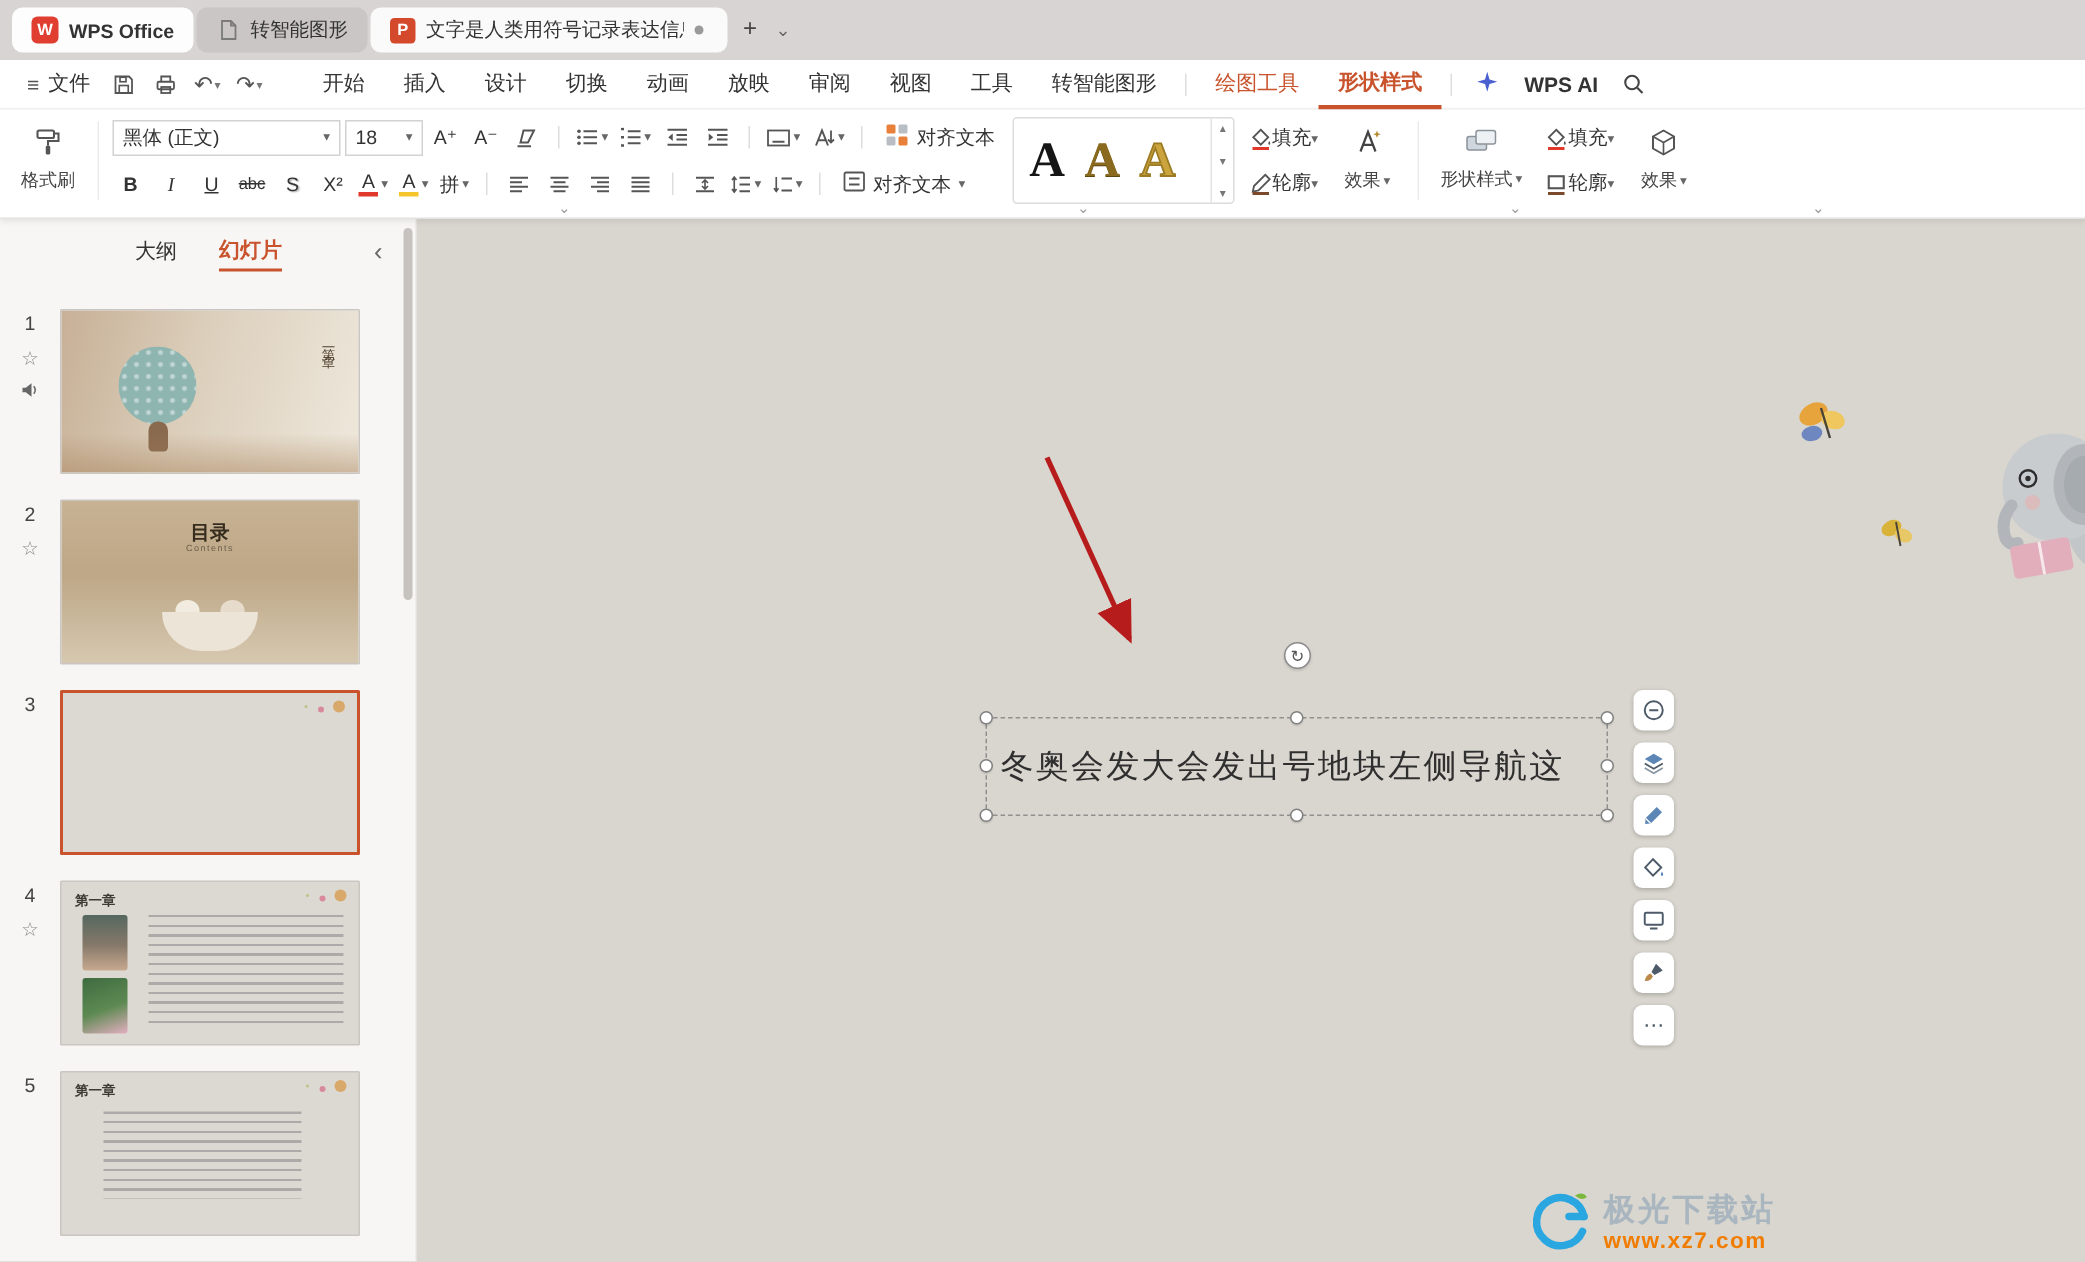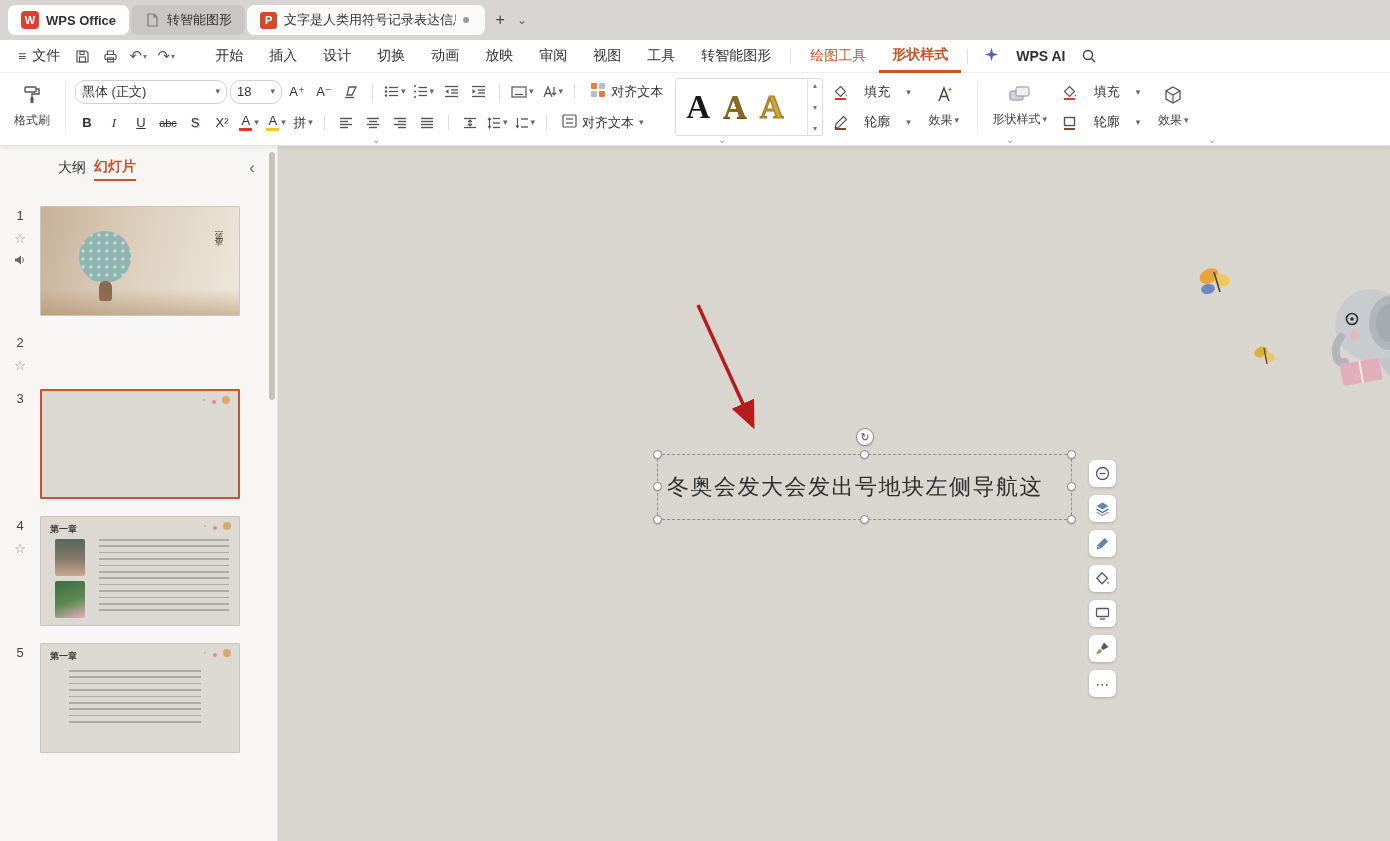--- a/index.html
+++ b/index.html
@@ -32,49 +32,49 @@
   .vsep{width:1px;height:15px;background:#ddd;margin:0 6px}
   .ai-btn{display:flex;align-items:center;gap:17px;font-size:14px;font-weight:bold;padding:0 10px}
 
   
   .ribbon{height:73px;background:#fff;display:flex;align-items:center;padding:4px 8px 8px;gap:6px;border-bottom:1px solid #e2e2e2;box-shadow:0 2px 4px rgba(0,0,0,.07);position:relative;z-index:5}
   .rib-sep{width:1px;height:52px;background:#ececec;margin:0 3px}
   .big-btn{width:48px;height:56px;display:flex;flex-direction:column;align-items:center;justify-content:center;gap:4px;font-size:12px;color:#444;border-radius:4px}
   .big-btn .bl{display:flex;align-items:center;gap:2px;white-space:nowrap}
   .rows{display:flex;flex-direction:column;gap:5px}
   .rrow{display:flex;align-items:center;gap:3px;height:26px}
-  .combo{border:1px solid #d2d2d2;border-radius:10px;height:24px;display:flex;align-items:center;padding:0 6px;gap:6px;font-size:13px;color:#333}
+  .combo{border:1px solid #d2d2d2;border-radius:0;height:24px;display:flex;align-items:center;padding:0 6px;gap:6px;font-size:13px;color:#333}
   .combo .cv{flex:1;white-space:nowrap}
   .caret{font-size:9px;color:#666;line-height:1}
   .tbtn{min-width:24px;height:24px;display:flex;align-items:center;justify-content:center;border-radius:3px;color:#333;font-size:13px;gap:2px;padding:0 2px}
   .tbtn.b{font-weight:bold}
   .tbtn.i{font-style:italic;font-family:"Liberation Serif",serif}
   .tbtn.u{text-decoration:underline}
   .tbtn.strike{text-decoration:line-through;font-size:11px}
   .tbtn.shadow{text-shadow:1px 1px 1px #aaa}
   .colorbar{display:flex;flex-direction:column;align-items:center;line-height:1}
   .colorbar .bar{width:13px;height:3px;margin-top:1px}
   .bar.red{background:#e0392b}
   .bar.yellow{background:#f5c52c}
   .smart-btn{display:flex;align-items:center;gap:5px;font-size:13px;color:#333;padding:0 6px;height:26px}
   .wordart{width:148px;height:58px;border:1px solid #dcdcdc;border-radius:3px;display:flex;align-items:center;position:relative;padding-left:10px;gap:13px}
   .wa{font-family:"Liberation Serif","DejaVu Serif",serif;font-weight:bold;font-size:33px;line-height:1}
   .wa.a1{color:#161616}
   .wa.a2{color:#8a6a1f;text-shadow:0 1px 0 #5e4712}
   .wa.a3{color:#cba43e;-webkit-text-stroke:1.2px #9b7b24}
   .wa-scroll{position:absolute;right:0;top:0;bottom:0;width:15px;border-left:1px solid #e3e3e3;display:flex;flex-direction:column;align-items:center;justify-content:space-between;padding:2px 0;font-size:8px;color:#777}
   .stack{display:flex;flex-direction:column;gap:4px}
-  .stack-btn{display:flex;align-items:center;gap:16px;height:26px;font-size:13px;color:#333;padding:0 3px}
+  .stack-btn{display:flex;align-items:center;gap:0;height:26px;font-size:13px;color:#333;padding:0 3px}
   .icon16{width:16px;height:16px;display:flex;align-items:center;justify-content:center}
   .expand-chevs span{position:absolute;bottom:0;font-size:10px;color:#999}
 
   
   .main{display:flex;height:695px}
   .sidebar{width:278px;background:#f7f6f5;border-right:1px solid #e4e2e0;position:relative;flex:0 0 auto}
-  .panel-tabs{height:46px;display:flex;align-items:center;padding-left:58px;gap:8px;font-size:14px;position:relative}
+  .panel-tabs{height:46px;display:flex;align-items:center;padding-left:90px;gap:28px;font-size:14px;position:relative}
   .ptab{color:#333;padding-bottom:3px}
   .ptab.active{color:#c8532c;font-weight:bold;border-bottom:2px solid #c8532c}
   .collapse{position:absolute;right:22px;top:12px;font-size:17px;color:#666}
   .thumbs{padding-top:14px}
   .thumb-row{display:flex;margin-bottom:17px}
   .gutter{width:40px;display:flex;flex-direction:column;align-items:center;gap:9px;padding-top:2px}
   .snum{font-size:13px;color:#444}
   .star{font-size:13px;color:#8a8a8a;line-height:1}
   .thumb{width:200px;height:110px;border:1px solid #c9c6c2;background:#dcd9d2;position:relative;overflow:hidden;border-radius:1px}
   .thumb.selected{border:2px solid #c8532c}
@@ -96,21 +96,21 @@
   .p2{left:14px;top:64px;background:linear-gradient(160deg,#3f6b41 0%,#5d8a52 55%,#e3aec0 100%)}
   .textlines{position:absolute;background-image:repeating-linear-gradient(to bottom,#9b9b9b 0,#9b9b9b 1.6px,transparent 1.6px,transparent 6.4px);opacity:.75}
   .s4 .textlines{left:58px;top:22px;width:130px;height:76px}
   .s5 .textlines{left:28px;top:26px;width:132px;height:58px}
   .sb-scroll{position:absolute;right:2px;top:6px;width:6px;height:248px;border-radius:3px;background:#c6c3bf}
 
   
   .canvas{position:relative;flex:1;background:#d9d6cf;overflow:hidden}
   .arrow-svg{position:absolute;left:0;top:0;pointer-events:none}
   .rotate-handle{position:absolute;left:578px;top:282px;width:18px;height:18px;border-radius:50%;background:#fff;border:1px solid #8a8a8a;display:flex;align-items:center;justify-content:center;font-size:11px;color:#555;box-shadow:0 1px 2px rgba(0,0,0,.15)}
-  .textbox{position:absolute;left:379px;top:308px;width:415px;height:66px;border:1px dashed #8f8f8f;padding:0 9px;display:flex;flex-direction:column;justify-content:center}
+  .textbox{position:absolute;left:379px;top:332px;width:415px;height:66px;border:1px dashed #8f8f8f;padding:0 9px;display:flex;flex-direction:column;justify-content:center}
   .textbox .tline{font-size:22px;line-height:32px;letter-spacing:1.5px;color:#2f2f2f;white-space:nowrap}
   .handle{position:absolute;width:9px;height:9px;border-radius:50%;background:#fff;border:1px solid #808080;box-shadow:0 1px 1px rgba(0,0,0,.12)}
   .h-tl{left:-5px;top:-5px}.h-tm{left:50%;margin-left:-5px;top:-5px}.h-tr{right:-5px;top:-5px}
   .h-ml{left:-5px;top:50%;margin-top:-5px}.h-mr{right:-5px;top:50%;margin-top:-5px}
   .h-bl{left:-5px;bottom:-5px}.h-bm{left:50%;margin-left:-5px;bottom:-5px}.h-br{right:-5px;bottom:-5px}
   .side-toolbar{position:absolute;left:811px;top:314px;display:flex;flex-direction:column;gap:8px}
   .sbtn{width:27px;height:27px;border-radius:6px;background:#fff;box-shadow:0 1px 3px rgba(0,0,0,.2);display:flex;align-items:center;justify-content:center;color:#4d5a68;font-size:14px}
   .butterfly1{position:absolute;left:918px;top:120px}
   .butterfly2{position:absolute;left:974px;top:198px}
   .elephant{position:absolute;left:1047px;top:133px}
@@ -536,20 +536,27 @@
             <div class="blur"></div>
             <div class="vtitle">第一章</div>
           </div>
         </div>
 
         <div class="thumb-row">
           <div class="gutter">
             <span class="snum">2</span>
             <span class="star">☆</span>
           </div>
+          <div class="thumb s2">
+            <div class="t">目录</div>
+            <div class="sub">Contents</div>
+            <div class="cat1"></div>
+            <div class="cat2"></div>
+            <div class="bowl"></div>
+          </div>
         </div>
 
         <div class="thumb-row">
           <div class="gutter">
             <span class="snum">3</span>
           </div>
           <div class="thumb selected">
             <div class="deco"></div>
           </div>
         </div>
@@ -674,16 +681,29 @@
         </div>
         <div class="sbtn">
           <svg width="15" height="15" viewBox="0 0 15 15">
               <path d="M9 1.5 L13.5 6 L8 9 L6 7 Z" fill="#4d5a68"></path>
               <path d="M5.5 8 q-3.5 1 -4 5 q3.5 .5 5.5 -3" fill="#b98a4a"></path>
             </svg>
         </div>
         <div class="sbtn">⋯</div>
       </div>
 
+      <div class="watermark">
+        <span>
+          <svg width="42" height="42" viewBox="0 0 42 42">
+            <path d="M36 18 A16 16 0 1 0 35 28" fill="none" stroke="#2aa7e0" stroke-width="5" stroke-linecap="round"></path>
+            <path d="M36 18 L26 18" stroke="#2aa7e0" stroke-width="5" stroke-linecap="round"></path>
+            <path d="M30 4 q5 -3 8 1 q-4 3 -8 -1" fill="#7cb83e"></path>
+          </svg>
+        </span>
+        <span class="wm-text">
+          <div class="wm-name">极光下载站</div>
+          <div class="wm-url">www.xz7.com</div>
+        </span>
+      </div>
 
     </div>
   </div>
 </div>
 
 </body></html>

